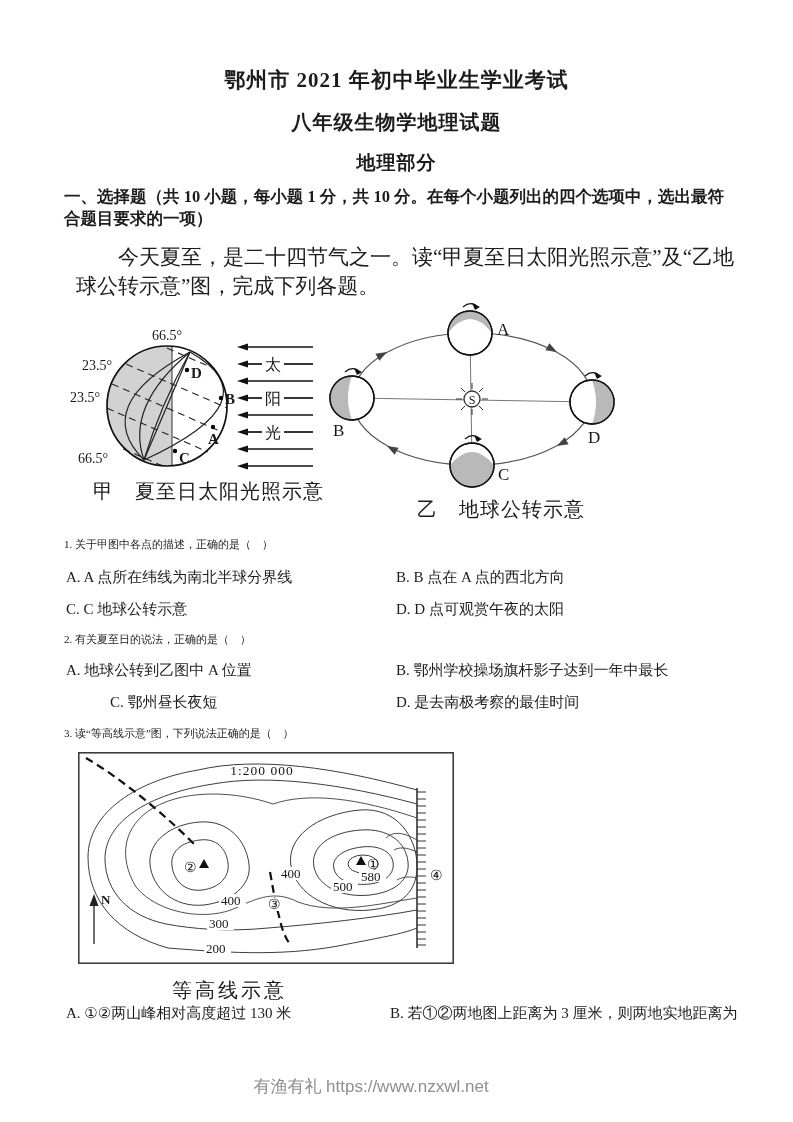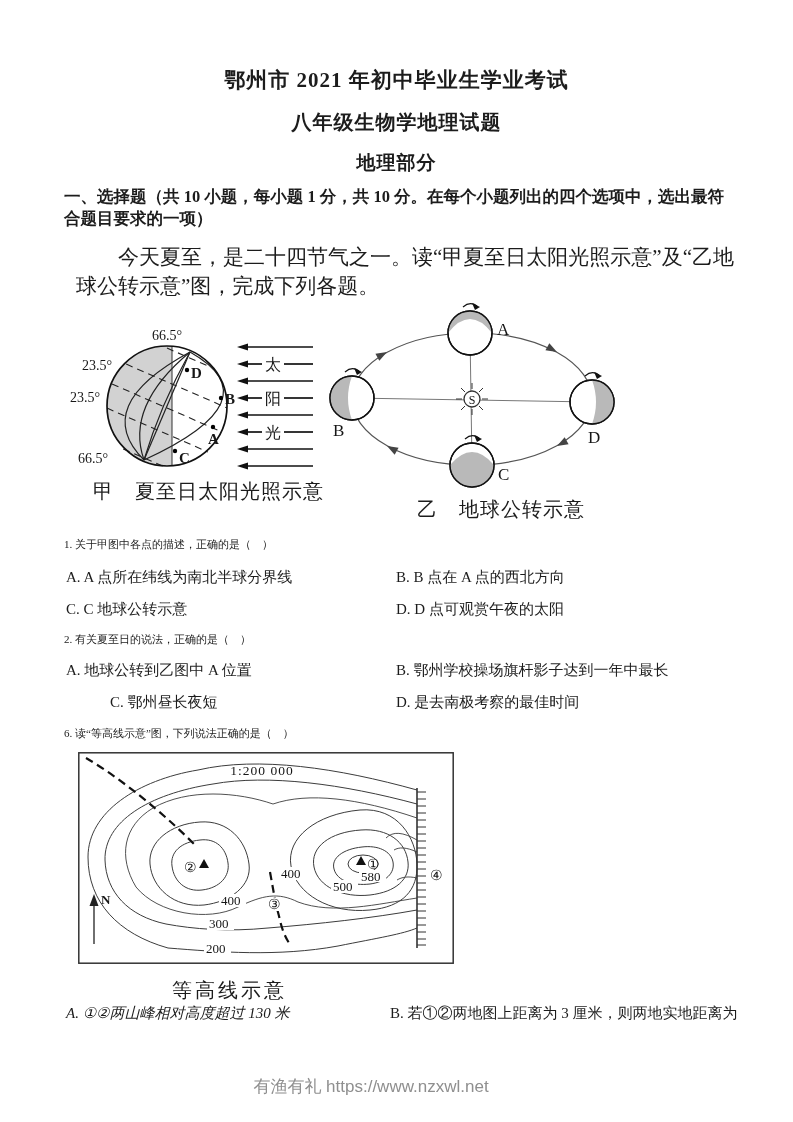--- a/index.html
+++ b/index.html
@@ -207,21 +207,21 @@
   <div class="abs opt" style="left:396px;top:567px;">B. B 点在 A 点的西北方向</div>
   <div class="abs opt" style="left:66px;top:599px;">C. C 地球公转示意</div>
   <div class="abs opt" style="left:396px;top:599px;">D. D 点可观赏午夜的太阳</div>
 
   <div class="abs stem" style="left:64px;top:629px;">2. 有关夏至日的说法，正确的是（　）</div>
   <div class="abs opt" style="left:66px;top:660px;">A. 地球公转到乙图中 A 位置</div>
   <div class="abs opt" style="left:396px;top:660px;">B. 鄂州学校操场旗杆影子达到一年中最长</div>
   <div class="abs opt" style="left:66px;top:692px;margin-left:44px;">C. 鄂州昼长夜短</div>
   <div class="abs opt" style="left:396px;top:692px;">D. 是去南极考察的最佳时间</div>
 
-  <div class="abs stem" style="left:64px;top:723px;">6. 读“等高线示意”图，下列说法正确的是（　）</div>
+  <div class="abs stem" style="left:64px;top:723px;">3. 读“等高线示意”图，下列说法正确的是（　）</div>
 
   <svg class="abs" style="left:78px;top:752px;" width="376" height="212" viewBox="0 0 376 212">
     <rect x="0.8" y="0.8" width="374.4" height="210.4" fill="#fff" stroke="#333" stroke-width="1.5"></rect>
 
     <path class="contour" d="M 339,38 C 260,16 180,4 120,18 C 60,28 10,60 10,105 C 10,150 40,182 90,196 C 140,200 200,205 260,194 C 300,186 325,182 339,176"></path>
     <path class="contour" d="M 339,52 C 265,32 190,22 135,32 C 70,42 26,70 27,108 C 28,140 50,164 88,172 C 115,177 150,180 190,176 C 240,172 295,166 339,158"></path>
     <path class="contour2" d="M 339,66 C 280,46 230,40 195,52 C 160,40 110,36 75,56 C 45,74 40,105 58,135 C 80,162 130,170 160,155 C 185,143 200,140 220,150 C 255,163 300,152 339,146"></path>
     <path class="contour" d="M 122,70 C 92,72 70,90 72,112 C 74,136 96,156 126,153 C 152,150 174,134 171,112 C 168,88 150,68 122,70 Z"></path>
     <path class="contour" d="M 122,88 C 103,90 92,100 94,114 C 96,130 108,140 124,138 C 142,136 152,124 150,111 C 148,96 138,86 122,88 Z"></path>
     <path class="contour" d="M 282,58 C 238,62 208,86 213,114 C 218,142 252,162 292,158 C 325,155 340,138 339,112 C 338,86 320,55 282,58 Z"></path>
@@ -289,18 +289,18 @@
 
     <polygon points="126,107 121,116 131,116" fill="#111"></polygon>
     <text x="106" y="120" font-size="14">②</text>
     <polygon points="283,104 278,113 288,113" fill="#111"></polygon>
     <text x="289" y="117" font-size="14">①</text>
     <text x="190" y="157" font-size="14">③</text>
     <text x="352" y="128" font-size="14">④</text>
   </svg>
   <div class="abs cap" style="left:172px;top:977px;letter-spacing:3px;">等高线示意</div>
 
-  <div class="abs opt" style="left:66px;top:1003px;font-style:italic;">A. ①②两山峰相对高度超过 130 米</div>
+  <div class="abs opt" style="left:66px;top:1003px;">A. ①②两山峰相对高度超过 130 米</div>
   <div class="abs opt" style="left:390px;top:1003px;">B. 若①②两地图上距离为 3 厘米，则两地实地距离为</div>
 
   <div class="abs footer">有渔有礼 https://www.nzxwl.net</div>
 
 </div>
 
 </body></html>

